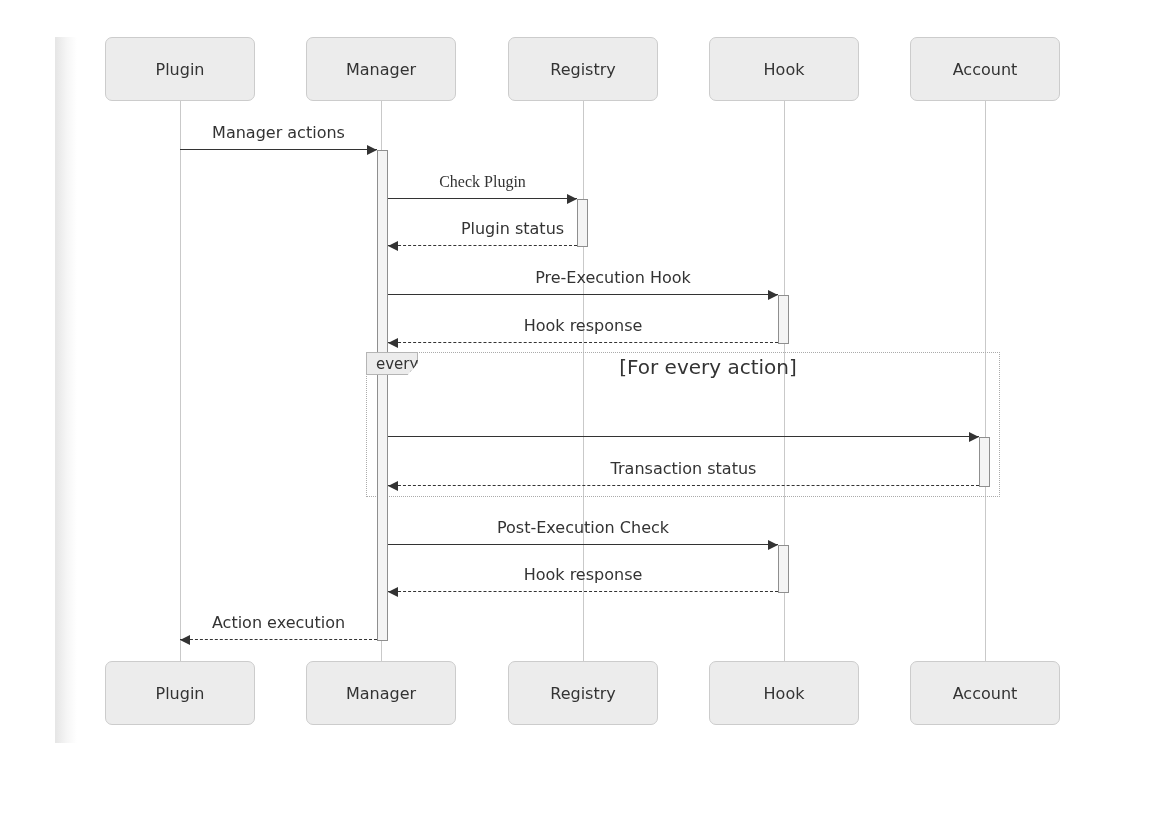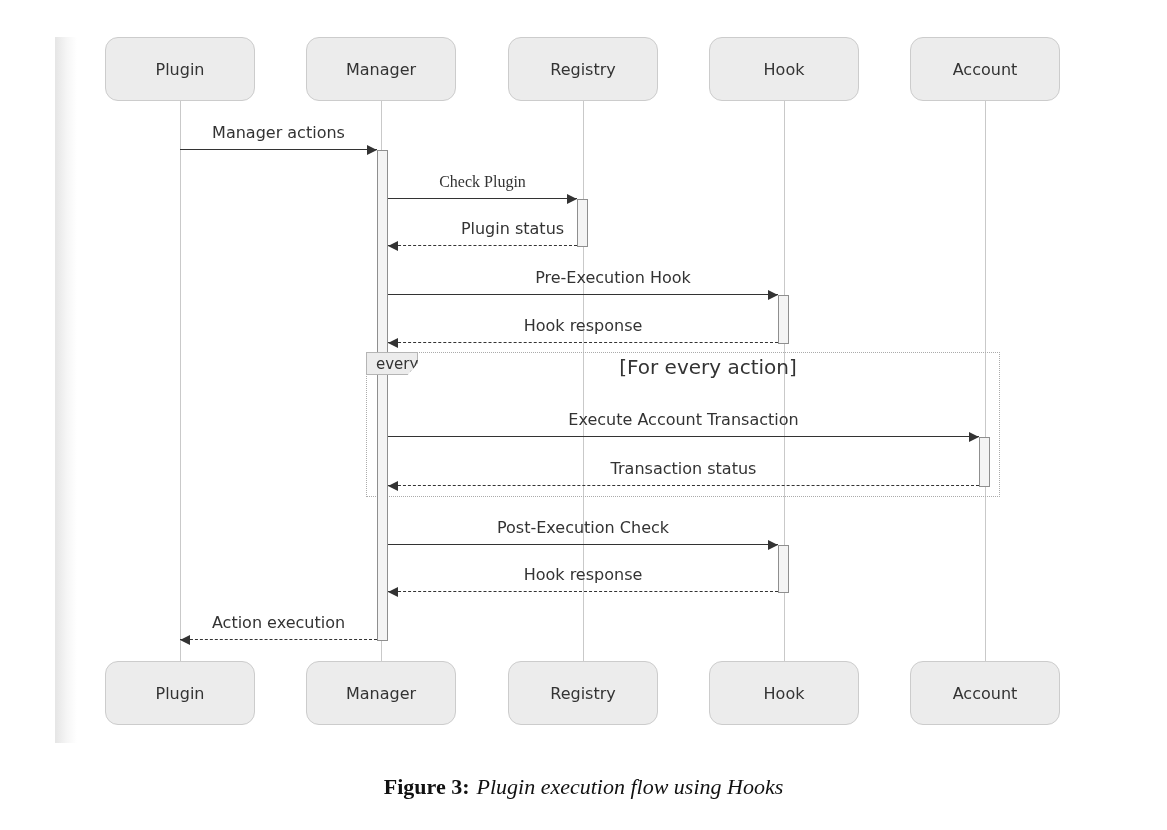--- a/index.html
+++ b/index.html
@@ -9,21 +9,21 @@
     background:#ffffff;
     font-family:"DejaVu Sans","Liberation Sans",sans-serif;
     overflow:hidden;
   }
   .abs{position:absolute;}
   .participant-box{
     position:absolute;
     box-sizing:border-box;
     border:1px solid #cccccc;
     background:#ececec;
-    border-radius:13px;
+    border-radius:7px;
     display:flex;align-items:center;justify-content:center;
     font-size:16px;color:#333333;
   }
   .lifeline{position:absolute;width:1px;background:#c9c9c9;}
   .activation{
     position:absolute;box-sizing:border-box;
     background:#f4f4f4;border:1px solid #8f8f8f;
   }
   .msg-line{position:absolute;height:0;}
   .msg-line.solid{border-top:1.6px solid #333333;}
@@ -93,21 +93,20 @@
       <div class="arrowhead left" style="left: 388px; top: 241px;"></div>
       <div class="msg-label" style="left: 482.5px; top: 219px; margin-left: 30px;">Plugin status</div>
       <div class="msg-line solid" style="left: 388px; top: 294px; width: 390px;"></div>
       <div class="arrowhead right" style="left: 768px; top: 290px;"></div>
       <div class="msg-label" style="left: 613px; top: 268px;">Pre-Execution Hook</div>
       <div class="msg-line dashed" style="left: 388px; top: 342px; width: 390px;"></div>
       <div class="arrowhead left" style="left: 388px; top: 338px;"></div>
       <div class="msg-label" style="left: 583px; top: 316px;">Hook response</div>
       <div class="msg-line solid" style="left: 388px; top: 436px; width: 591px;"></div>
       <div class="arrowhead right" style="left: 969px; top: 432px;"></div>
-      <div class="msg-label" style="left: 683.5px; top: 410px;">Execute Account Transaction</div>
       <div class="msg-line dashed" style="left: 388px; top: 485px; width: 591px;"></div>
       <div class="arrowhead left" style="left: 388px; top: 481px;"></div>
       <div class="msg-label" style="left: 683.5px; top: 459px;">Transaction status</div>
       <div class="msg-line solid" style="left: 388px; top: 544px; width: 390px;"></div>
       <div class="arrowhead right" style="left: 768px; top: 540px;"></div>
       <div class="msg-label" style="left: 583px; top: 518px;">Post-Execution Check</div>
       <div class="msg-line dashed" style="left: 388px; top: 591px; width: 390px;"></div>
       <div class="arrowhead left" style="left: 388px; top: 587px;"></div>
       <div class="msg-label" style="left: 583px; top: 565px;">Hook response</div>
       <div class="msg-line dashed" style="left: 180px; top: 639px; width: 197px;"></div>
@@ -137,16 +136,13 @@
       <div class="participant-box" style="left: 709px; top: 661px; width: 150px; height: 64px;">
         <span>Hook</span>
       </div>
       <div class="participant-box" style="left: 910px; top: 37px; width: 150px; height: 64px;">
         <span>Account</span>
       </div>
       <div class="participant-box" style="left: 910px; top: 661px; width: 150px; height: 64px;">
         <span>Account</span>
       </div>
     </div>
-  <p id="caption">
-    <span class="cap-prefix">Figure 3:</span><span class="cap-text">Plugin execution flow using Hooks</span>
-  </p>
 </div>
 
 </body></html>

